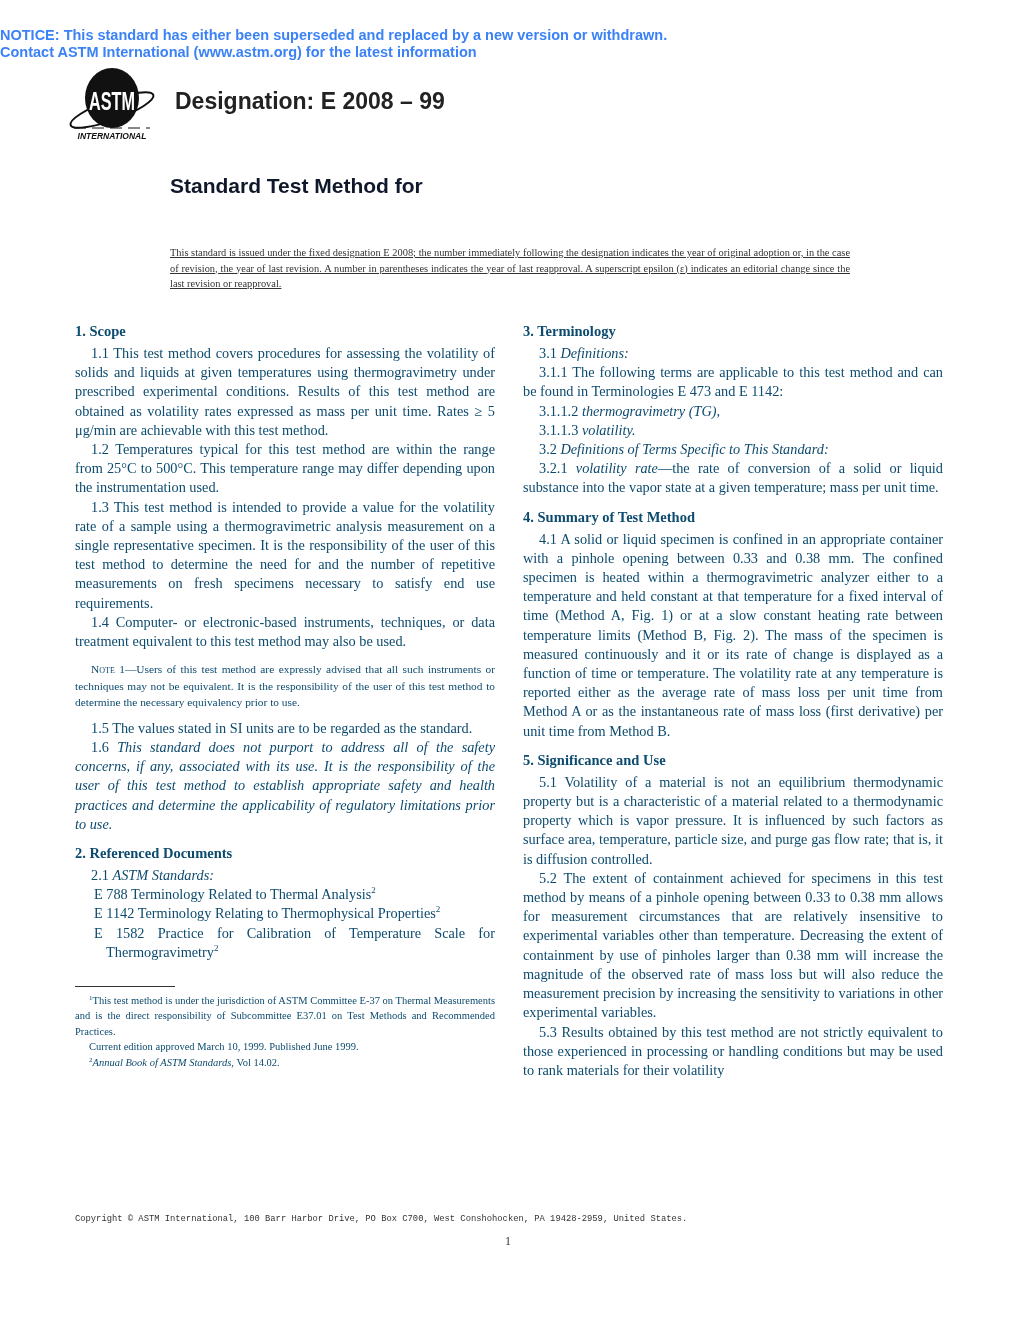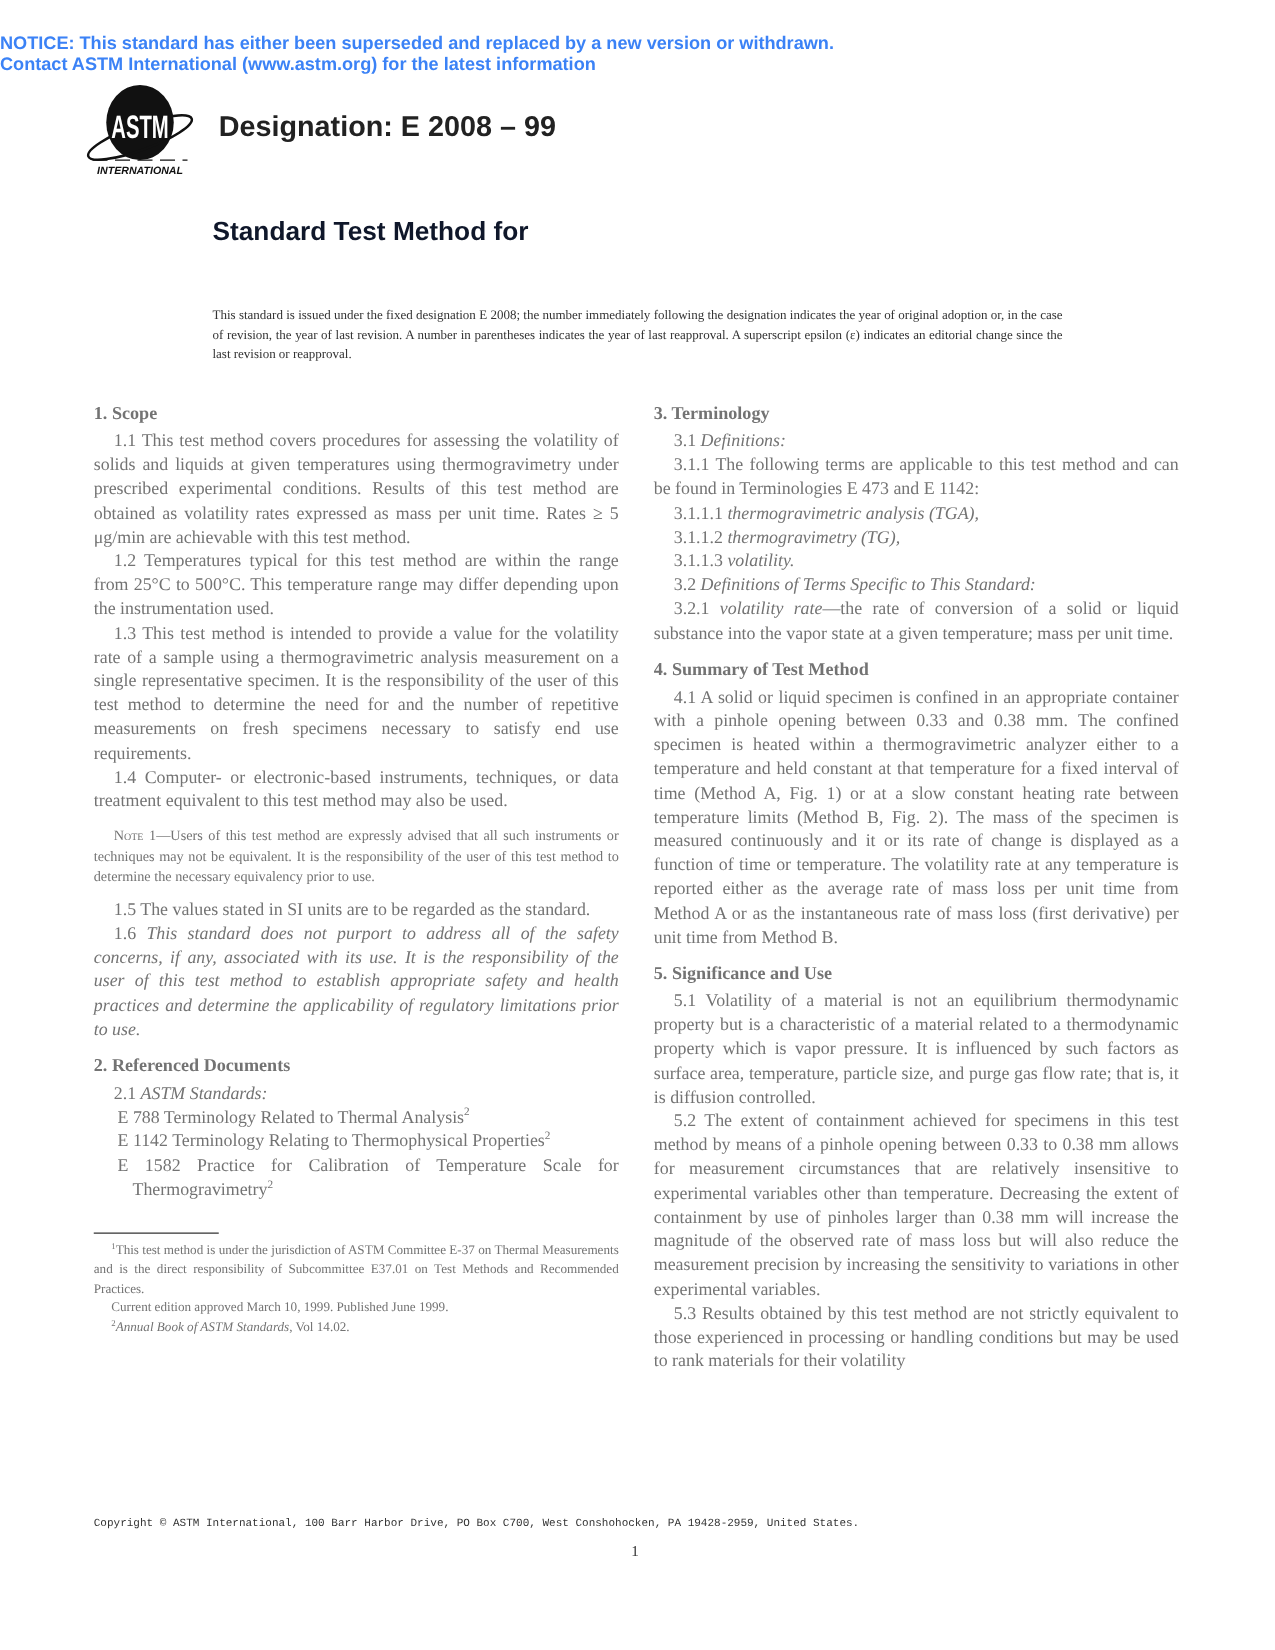--- a/index.html
+++ b/index.html
@@ -6,23 +6,23 @@
   body { width: 1020px; height: 1320px; position: relative; overflow: hidden; color: #111; }
   .notice { position: absolute; top: 27px; left: 0; width: 1020px; text-align: left;
     font-family: "Liberation Sans", sans-serif; font-weight: bold; font-size: 14.5px; line-height: 17px; color: #3b82f6; }
   .logo { position: absolute; left: 62px; top: 66px; width: 100px; height: 76px; }
   .designation { position: absolute; left: 175px; top: 88px; font-family: "Liberation Sans", sans-serif;
     font-weight: bold; font-size: 23px; color: #222; }
   .title { position: absolute; left: 170px; top: 173px; font-family: "Liberation Sans", sans-serif; font-weight: bold;
     font-size: 21px; line-height: 25px; color: #0f172a; }
   .title sup { font-size: 13px; vertical-align: 8px; line-height: 0; }
   .preamble { position: absolute; left: 170px; top: 245px; width: 680px; font-family: "Liberation Serif", serif;
-    font-size: 10.4px; line-height: 15.5px; text-align: justify; color: #333; }
+    font-size: 10.4px; line-height: 15.5px; text-align: justify; color: #333; text-decoration: underline; }
   .col { position: absolute; top: 322px; width: 420px; font-family: "Liberation Serif", serif; font-size: 14.3px;
-    line-height: 19.2px; text-align: justify; color: #737373; }
+    line-height: 19.2px; text-align: justify; color: #0c4a6e; }
   .col.left { left: 75px; }
   .col.right { left: 523px; }
   .col h2 { font-size: 14.5px; font-weight: bold; margin: 0 0 3px 0; line-height: 19px; }
   .col p { margin: 0; text-indent: 16px; }
   .col .gap { height: 10px; }
   .note { font-size: 11.4px; line-height: 16.5px; margin: 10px 0 8px 0 !important; text-indent: 12px; }
   .note .sc { font-variant: small-caps; }
   .ref { padding-left: 28px; text-indent: -12px !important; margin-left: 3px !important; }
   sup { font-size: 9px; vertical-align: 6px; line-height: 0; }
   .fnrule { width: 100px; border-top: 1px solid #333; margin: 24px 0 6px 0; }
@@ -81,21 +81,20 @@
     <p><sup>1</sup><span>This test method is under the jurisdiction of ASTM Committee E-37 on Thermal Measurements and is the direct responsibility of Subcommittee E37.01 on Test Methods and Recommended Practices.</span></p>
     <p>Current edition approved March 10, 1999. Published June 1999.</p>
     <p><sup>2</sup><i>Annual Book of ASTM Standards</i><span>, Vol 14.02.</span></p>
   </div>
 </div>
 
 <div class="col right">
   <h2>3. Terminology</h2>
   <p><span>3.1</span> <i>Definitions:</i></p>
   <p>3.1.1 The following terms are applicable to this test method and can be found in Terminologies E 473 and E 1142:</p>
-  <p><span>3.1.1.1</span> <i>thermogravimetric analysis (TGA),</i></p>
   <p><span>3.1.1.2</span> <i>thermogravimetry (TG),</i></p>
   <p><span>3.1.1.3</span> <i>volatility.</i></p>
   <p><span>3.2</span> <i>Definitions of Terms Specific to This Standard:</i></p>
   <p><span>3.2.1</span> <i>volatility rate</i><span>—the rate of conversion of a solid or liquid substance into the vapor state at a given temperature; mass per unit time.</span></p>
   <div class="gap"></div>
   <h2>4. Summary of Test Method</h2>
   <p>4.1 A solid or liquid specimen is confined in an appropriate container with a pinhole opening between 0.33 and 0.38 mm. The confined specimen is heated within a thermogravimetric analyzer either to a temperature and held constant at that temperature for a fixed interval of time (Method A, Fig. 1) or at a slow constant heating rate between temperature limits (Method B, Fig. 2). The mass of the specimen is measured continuously and it or its rate of change is displayed as a function of time or temperature. The volatility rate at any temperature is reported either as the average rate of mass loss per unit time from Method A or as the instantaneous rate of mass loss (first derivative) per unit time from Method B.</p>
   <div class="gap"></div>
   <h2>5. Significance and Use</h2>
   <p>5.1 Volatility of a material is not an equilibrium thermodynamic property but is a characteristic of a material related to a thermodynamic property which is vapor pressure. It is influenced by such factors as surface area, temperature, particle size, and purge gas flow rate; that is, it is diffusion controlled.</p>

